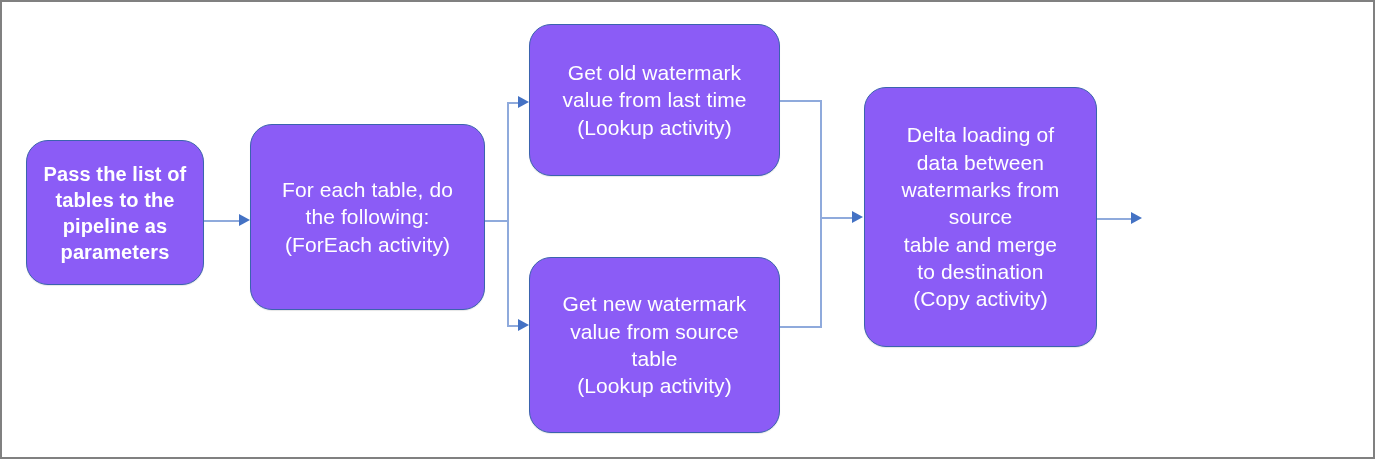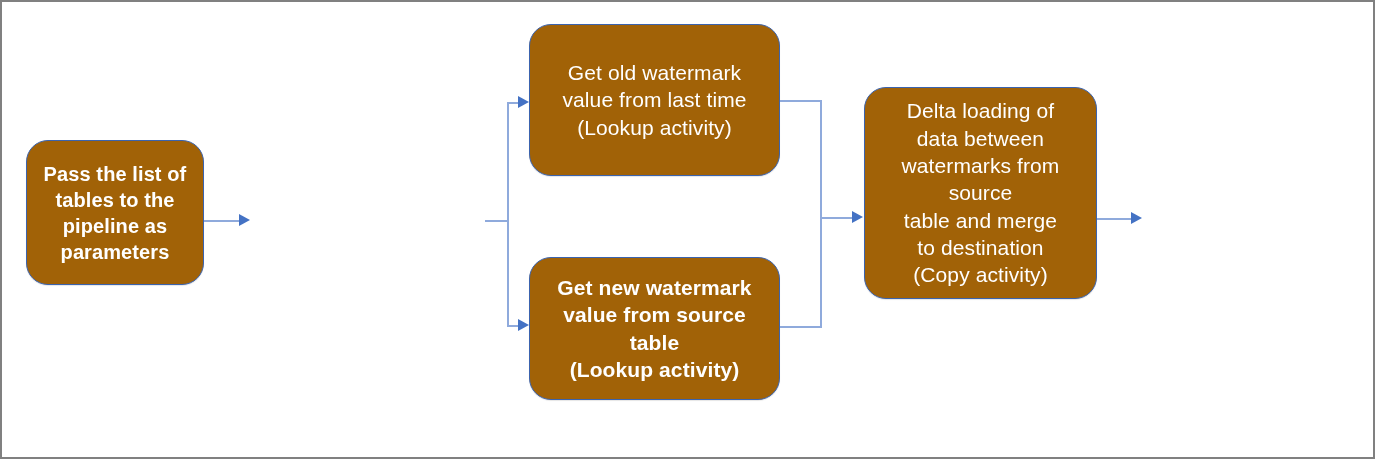--- a/index.html
+++ b/index.html
@@ -16,21 +16,21 @@
     width: 1375px;
     height: 459px;
     background: #ffffff;
     box-sizing: border-box;
     border: 2px solid #808080;
     overflow: hidden;
   }
   .node {
     position: absolute;
     box-sizing: border-box;
-    background: #a16207;
+    background: #8b5cf6;
     border: 1px solid #3B63AE;
     border-radius: 22px;
     color: #ffffff;
     display: flex;
     align-items: center;
     justify-content: flex-start;
     text-align: center;
     line-height: 1.30;
     letter-spacing: 0.1px;
     padding: 4px 8px;
@@ -39,22 +39,22 @@
   .node-label {
     white-space: pre-line;
     display: block;
     width: 100%;
   }
 
   
   #node-pass-list      { left: 24px;   top: 138px; width: 178px; height: 145px; font-size: 20px; font-weight: bold; }
   #node-foreach        { left: 248px;  top: 122px; width: 235px; height: 186px; font-size: 21px; }
   #node-old-watermark  { left: 527px;  top: 22px;  width: 251px; height: 152px; font-size: 21px; }
-  #node-new-watermark  { left: 527px;  top: 255px; width: 251px; height: 143px; font-size: 21px; font-weight: bold; }
-  #node-delta-loading  { left: 862px;  top: 85px;  width: 233px; height: 212px; font-size: 21px; }
+  #node-new-watermark  { left: 527px;  top: 255px; width: 251px; height: 176px; font-size: 21px; }
+  #node-delta-loading  { left: 862px;  top: 85px;  width: 233px; height: 260px; font-size: 21px; }
   #node-update-wm      { left: 1148px; top: 84px;  width: 214px; height: 266px; font-size: 21px; }
 
   
   .conn {
     position: absolute;
     background: #8FAADC;
   }
   .conn.h { height: 1.6px; }
   .conn.v { width: 1.6px; }
   .arrowhead {
@@ -94,20 +94,25 @@
 
 <div id="diagram-canvas">
 
   <div class="node" id="node-pass-list">
     <span class="node-label">Pass the list of
 tables to the
 pipeline as
 parameters</span>
   </div>
 
+  <div class="node" id="node-foreach">
+    <span class="node-label">For each table, do
+the following:
+(ForEach activity)</span>
+  </div>
 
   <div class="node" id="node-old-watermark">
     <span class="node-label">Get old watermark
 value from last time
 (Lookup activity)</span>
   </div>
 
   <div class="node" id="node-new-watermark">
     <span class="node-label">Get new watermark
 value from source

